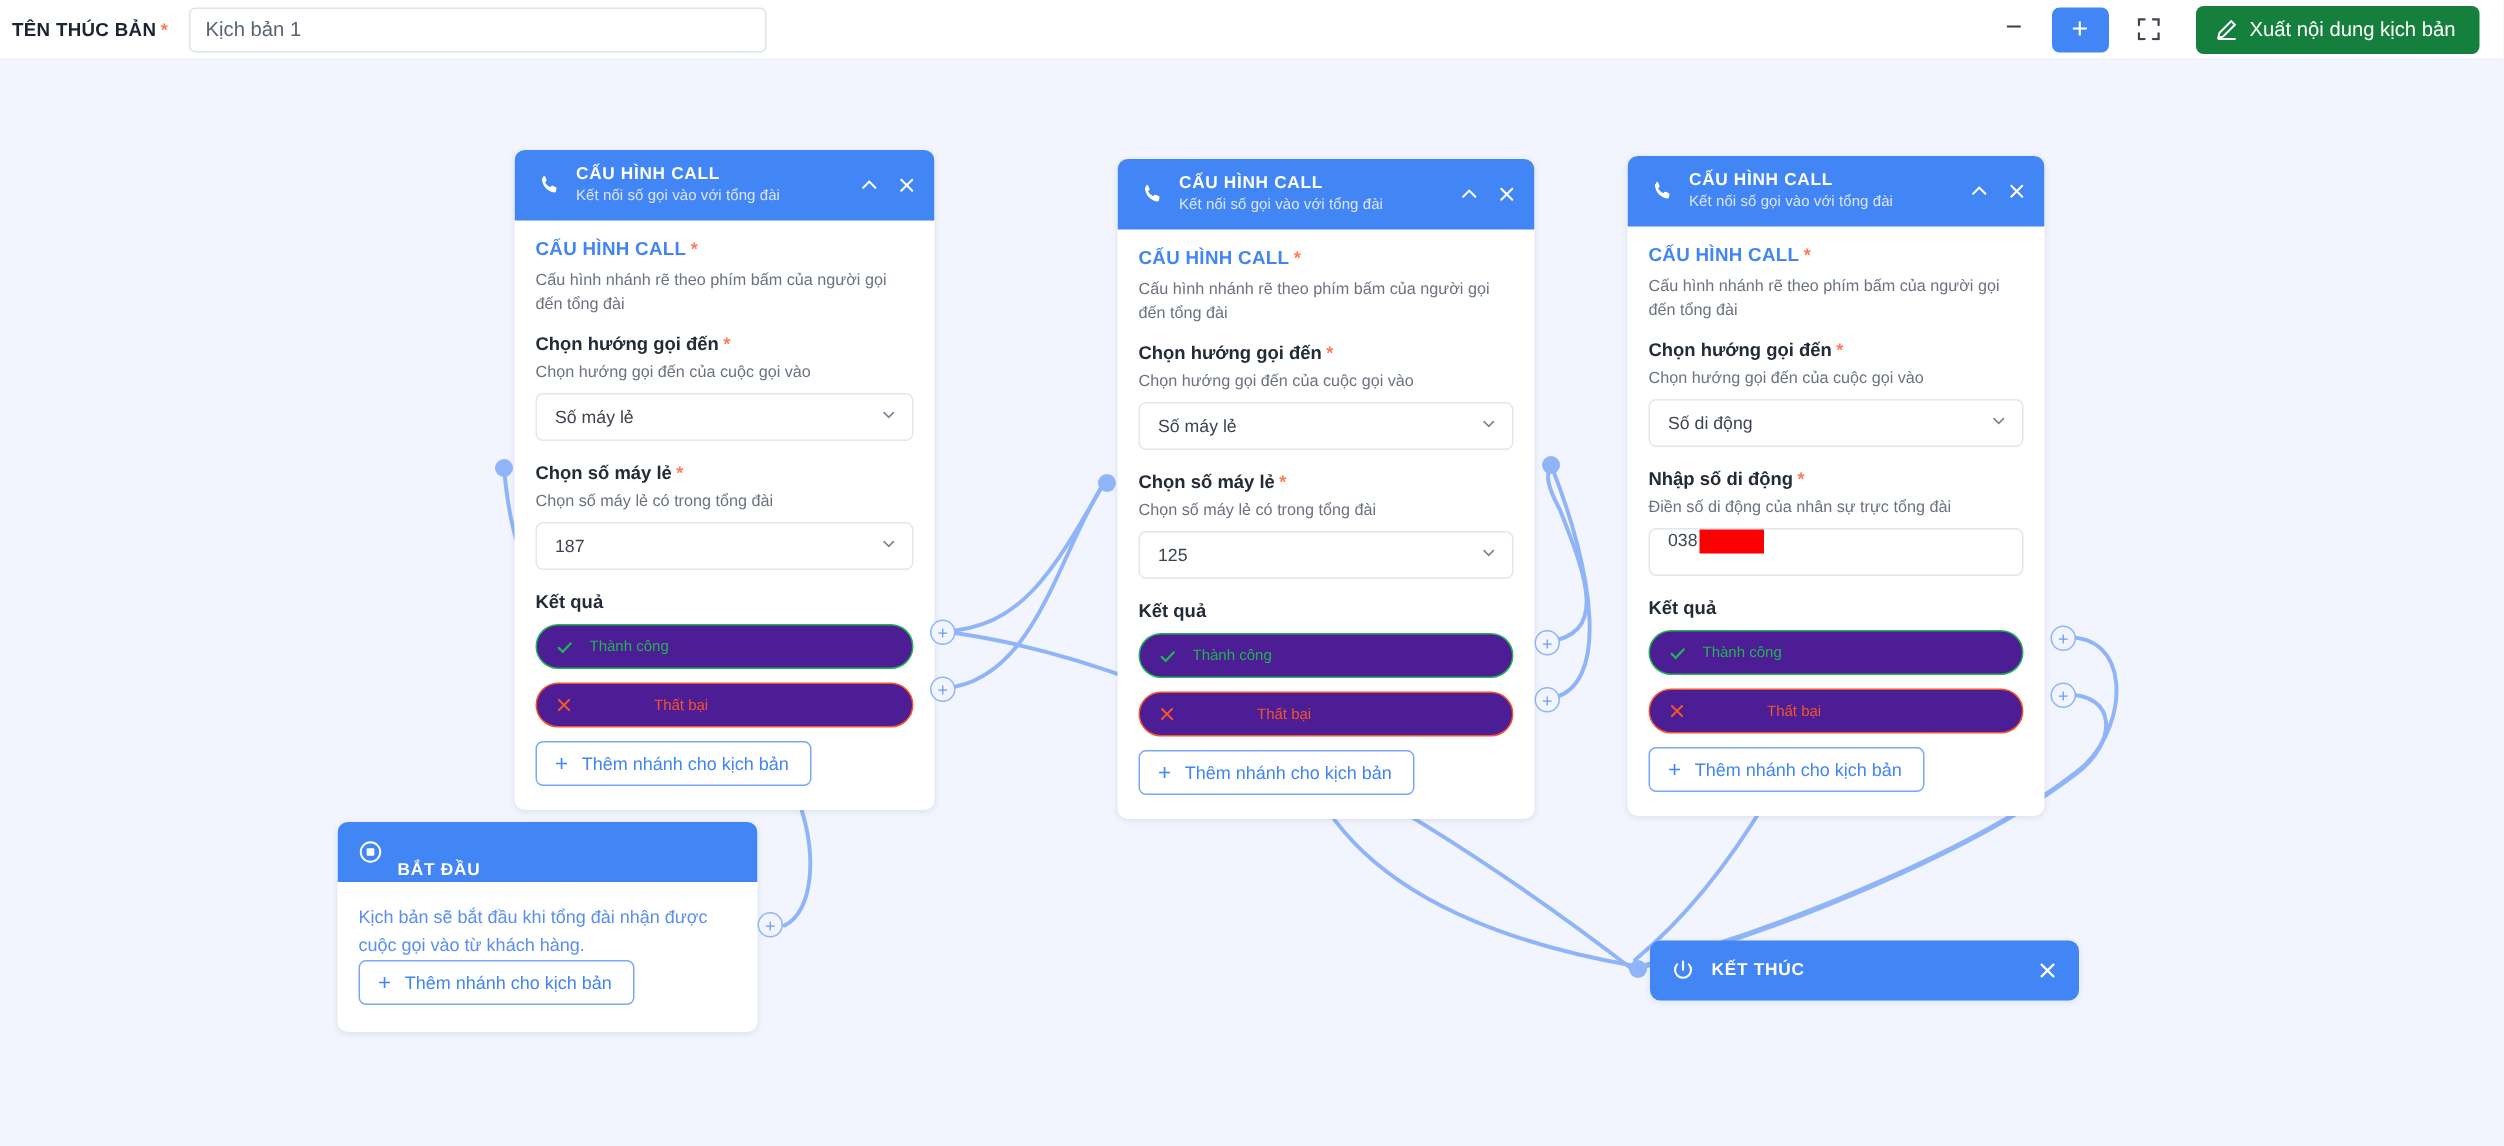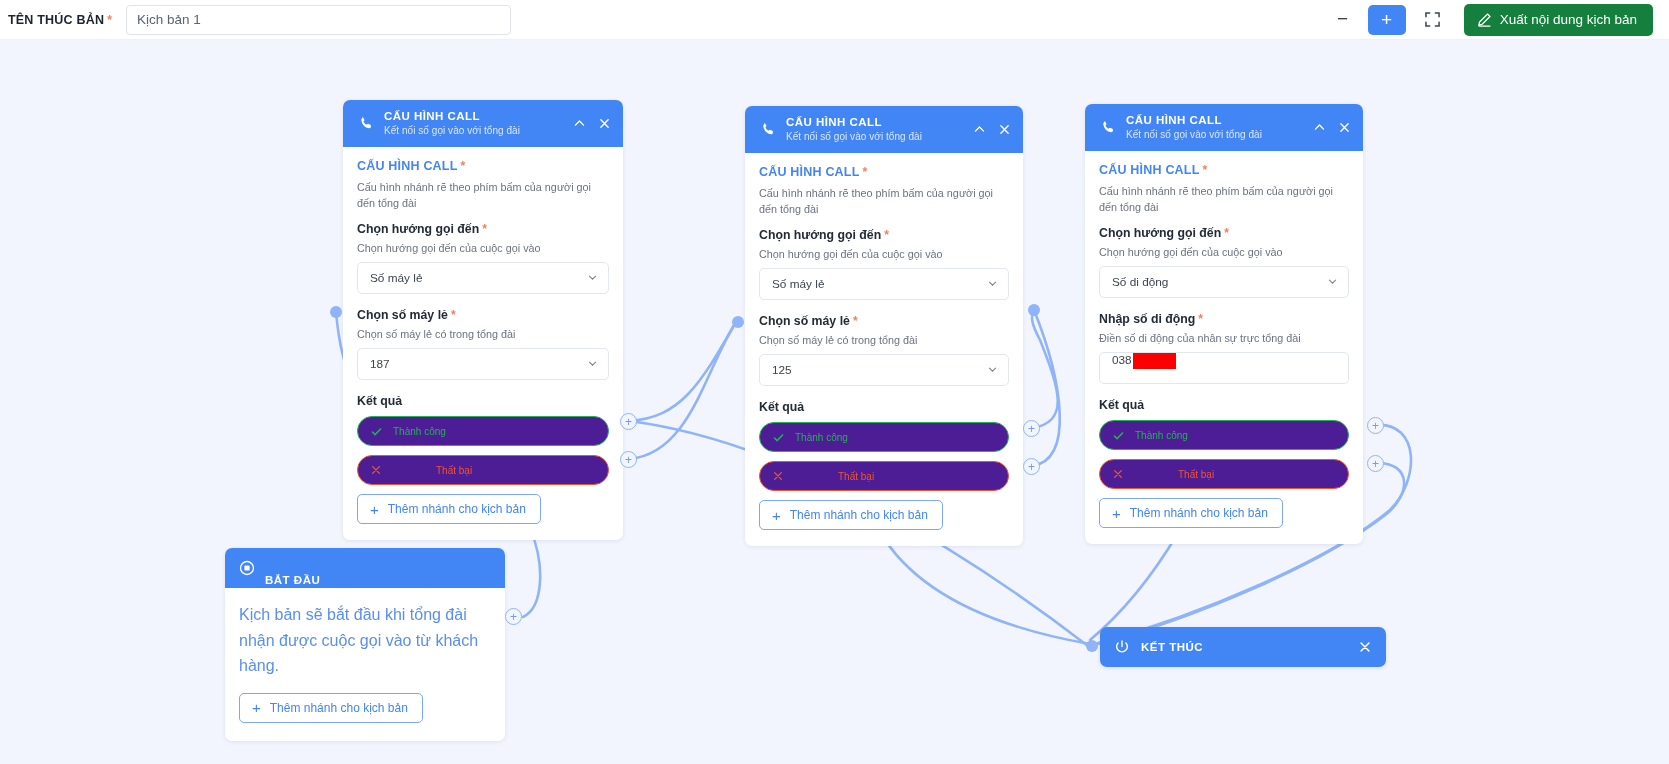--- a/index.html
+++ b/index.html
@@ -199,21 +199,21 @@
   .start-head {
     background: #4285f4;
     height: 40px;
     display: flex; align-items: center;
     padding-left: 14px;
     color: #fff;
     gap: 10px;
   }
   .start-title { font-size: 11.5px; font-weight: bold; letter-spacing: .5px; margin-top: 24px; }
   .start-body { padding: 14px 14px 18px 14px; }
-  .start-desc { font-size: 16px; color: #5a8ef0; line-height: 1.6; margin-bottom: 14px; }
+  .start-desc { font-size: 12px; color: #5a8ef0; line-height: 1.6; }
 
   
   .end-card {
     background: #4285f4;
     border-radius: 7px;
     height: 40px;
     width: 286px;
     display: flex; align-items: center;
     padding: 0 14px 0 14px;
     color: #fff;

